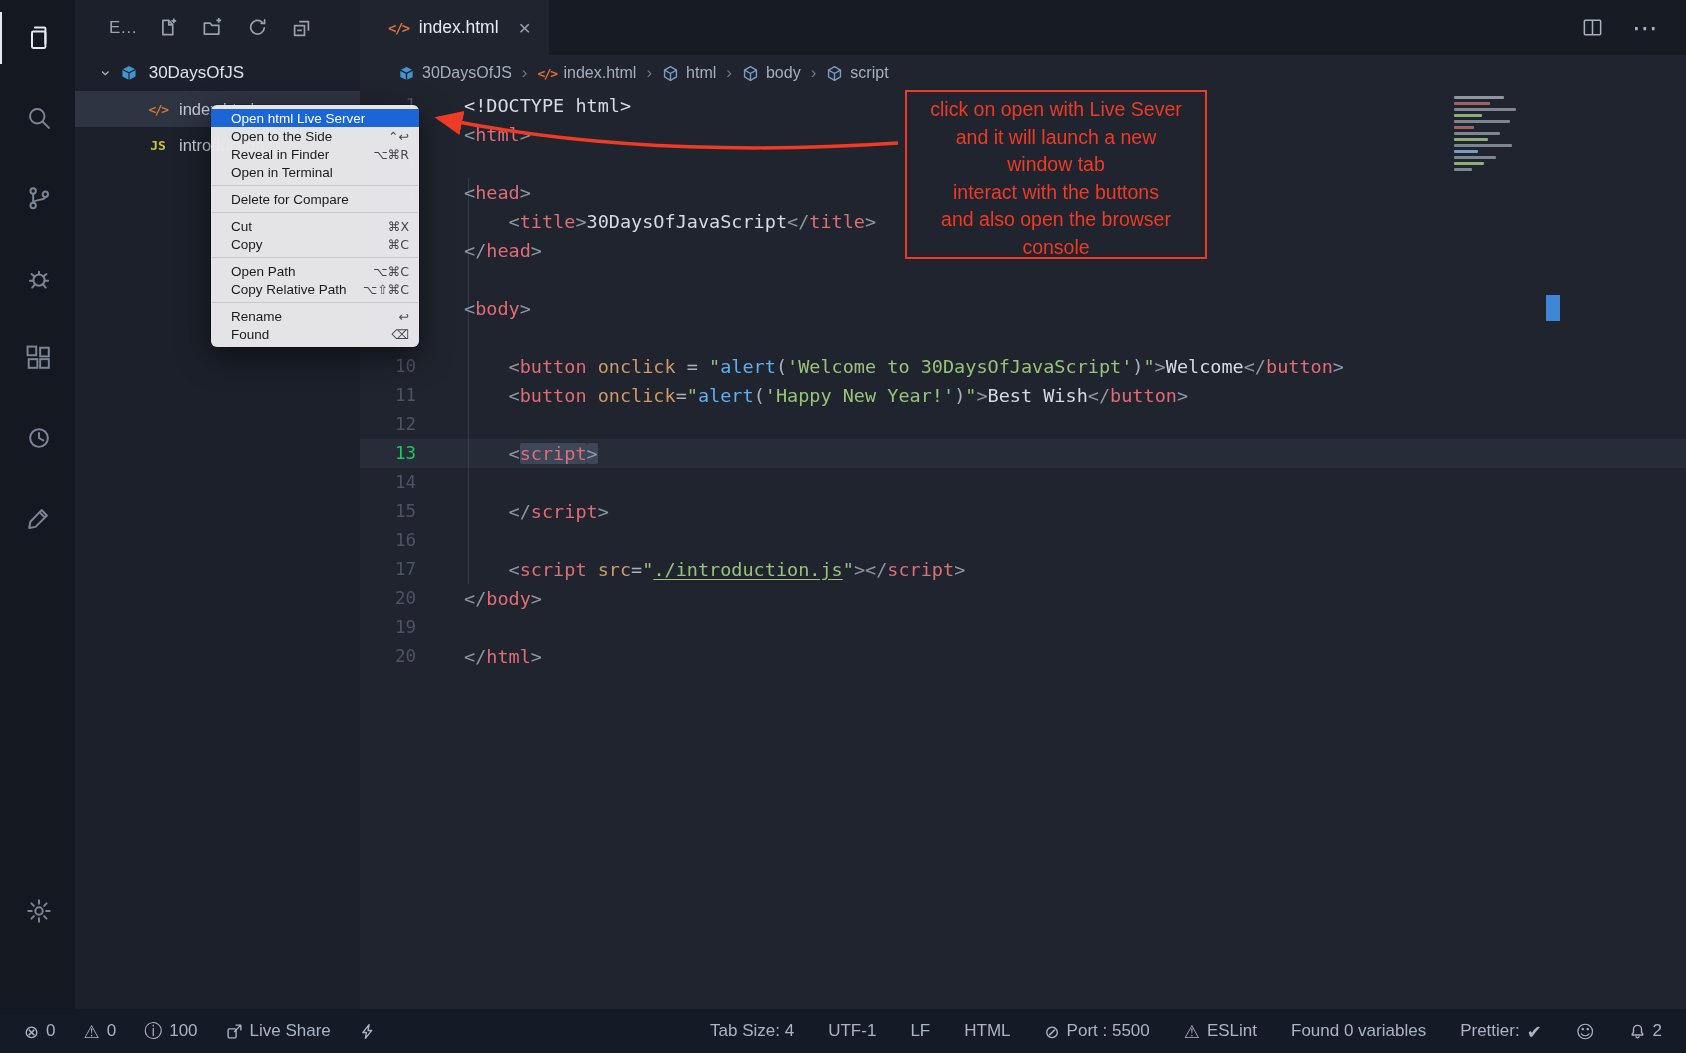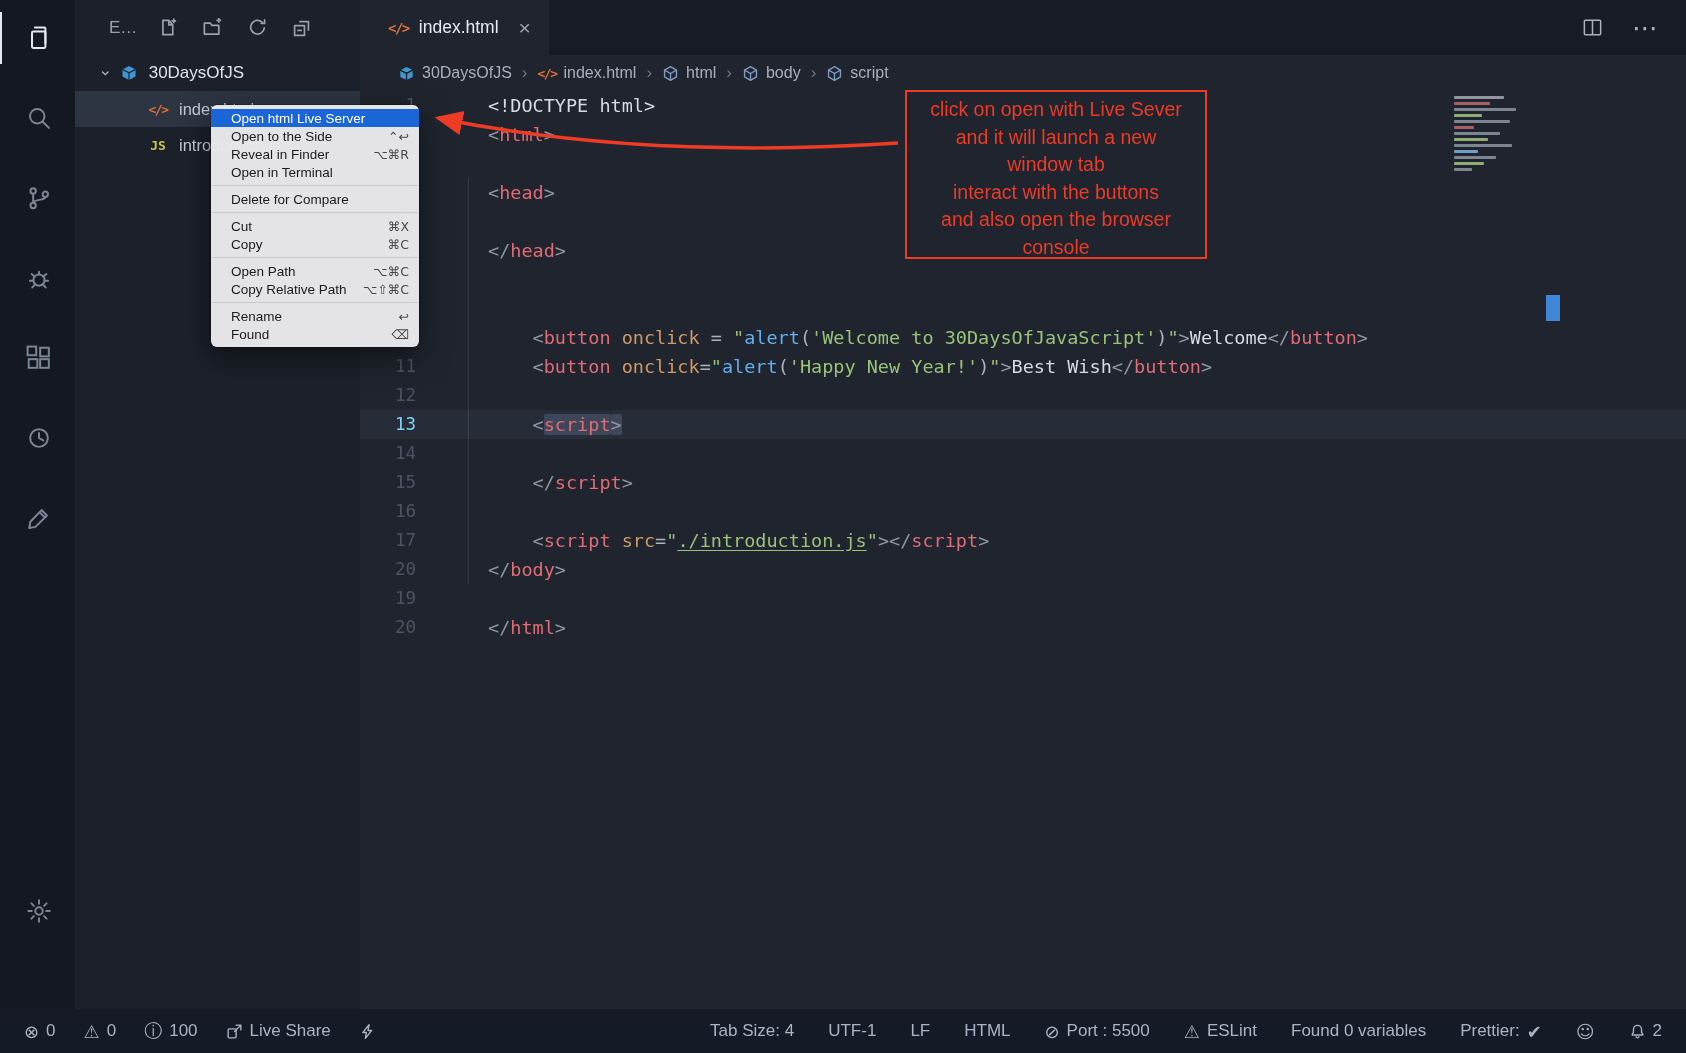--- a/index.html
+++ b/index.html
@@ -51,22 +51,22 @@
   .bc-item{display:inline-flex;align-items:center;gap:7px;cursor:pointer}
   .bc-ic{display:inline-flex}
   .bc-ic svg{width:17px;height:17px}
   .bc-sep{color:#6e7888;font-size:17px}
   .cube{color:#7d9cbf}
 
   .editor{flex:1;position:relative;font-family:"DejaVu Sans Mono",monospace;font-size:18.5px;min-width:0}
   .code-line{display:flex;height:29px;line-height:29px;white-space:pre}
   .code-line.current{background:rgba(130,150,185,0.08)}
   .ln{width:56px;flex-shrink:0;text-align:right;color:#4b5464;font-size:17.5px}
-  .current .ln{color:#7dd3fc}
-  .lc{margin-left:72px;white-space:pre}
+  .current .ln{color:#22c55e}
+  .lc{margin-left:48px;white-space:pre}
   .c-plain{color:#d6dae2}
   .c-txt{color:#abb2bf}
   .c-punc{color:#8e96a3}
   .c-tag{color:#e06c75}
   .c-attr{color:#d19a66}
   .c-str{color:#98c379}
   .c-fn{color:#61afef}
   .occ{background:#3d4759;border-radius:2px}
   .und{text-decoration:underline;text-underline-offset:3px}
   .indent-guide{position:absolute;left:108px;top:87px;width:1px;height:406px;background:rgba(130,140,160,0.22)}
@@ -283,23 +283,24 @@
           </span>
         </div>
 
       <div class="editor">
         <div class="indent-guide"></div>
         <div id="code-lines">
             <div class="code-line"><span class="ln">1</span><span class="lc"><span class="c-plain">&lt;!DOCTYPE html&gt;</span></span></div>
             <div class="code-line"><span class="ln">2</span><span class="lc"><span class="c-punc">&lt;</span><span class="c-tag">html</span><span class="c-punc">&gt;</span></span></div>
             <div class="code-line"><span class="ln">3</span><span class="lc"></span></div>
             <div class="code-line"><span class="ln">4</span><span class="lc"><span class="c-punc">&lt;</span><span class="c-tag">head</span><span class="c-punc">&gt;</span></span></div>
-            <div class="code-line"><span class="ln">5</span></div>
+            <div class="code-line"><span class="ln">5</span><span class="lc"><span class="c-txt">    </span><span class="c-punc">&lt;</span><span class="c-tag">title</span><span class="c-punc">&gt;</span><span class="c-plain">30DaysOfJavaScript</span><span class="c-punc">&lt;/</span><span class="c-tag">title</span><span class="c-punc">&gt;</span></span></div>
             <div class="code-line"><span class="ln">6</span><span class="lc"><span class="c-punc">&lt;/</span><span class="c-tag">head</span><span class="c-punc">&gt;</span></span></div>
             <div class="code-line"><span class="ln">7</span><span class="lc"></span></div>
+            <div class="code-line"><span class="ln">8</span><span class="lc"><span class="c-punc">&lt;</span><span class="c-tag">body</span><span class="c-punc">&gt;</span></span></div>
             <div class="code-line"><span class="ln">9</span><span class="lc"></span></div>
             <div class="code-line"><span class="ln">10</span><span class="lc"><span class="c-txt">    </span><span class="c-punc">&lt;</span><span class="c-tag">button</span><span class="c-txt"> </span><span class="c-attr">onclick</span><span class="c-txt"> = </span><span class="c-str">"</span><span class="c-fn">alert</span><span class="c-txt">(</span><span class="c-str">'Welcome to 30DaysOfJavaScript'</span><span class="c-txt">)</span><span class="c-str">"</span><span class="c-punc">&gt;</span><span class="c-plain">Welcome</span><span class="c-punc">&lt;/</span><span class="c-tag">button</span><span class="c-punc">&gt;</span></span></div>
             <div class="code-line"><span class="ln">11</span><span class="lc"><span class="c-txt">    </span><span class="c-punc">&lt;</span><span class="c-tag">button</span><span class="c-txt"> </span><span class="c-attr">onclick</span><span class="c-txt">=</span><span class="c-str">"</span><span class="c-fn">alert</span><span class="c-txt">(</span><span class="c-str">'Happy New Year!'</span><span class="c-txt">)</span><span class="c-str">"</span><span class="c-punc">&gt;</span><span class="c-plain">Best Wish</span><span class="c-punc">&lt;/</span><span class="c-tag">button</span><span class="c-punc">&gt;</span></span></div>
             <div class="code-line"><span class="ln">12</span><span class="lc"></span></div>
             <div class="code-line current"><span class="ln">13</span><span class="lc"><span class="c-txt">    </span><span class="c-punc">&lt;</span><span class="c-tag occ">script</span><span class="c-punc occ">&gt;</span></span></div>
             <div class="code-line"><span class="ln">14</span></div>
             <div class="code-line"><span class="ln">15</span><span class="lc"><span class="c-txt">    </span><span class="c-punc">&lt;/</span><span class="c-tag">script</span><span class="c-punc">&gt;</span></span></div>
             <div class="code-line"><span class="ln">16</span><span class="lc"></span></div>
             <div class="code-line"><span class="ln">17</span><span class="lc"><span class="c-txt">    </span><span class="c-punc">&lt;</span><span class="c-tag">script</span><span class="c-txt"> </span><span class="c-attr">src</span><span class="c-txt">=</span><span class="c-str">"</span><span class="c-str und">./introduction.js</span><span class="c-str">"</span><span class="c-punc">&gt;</span><span class="c-punc">&lt;/</span><span class="c-tag">script</span><span class="c-punc">&gt;</span></span></div>
             <div class="code-line"><span class="ln">20</span><span class="lc"><span class="c-punc">&lt;/</span><span class="c-tag">body</span><span class="c-punc">&gt;</span></span></div>

